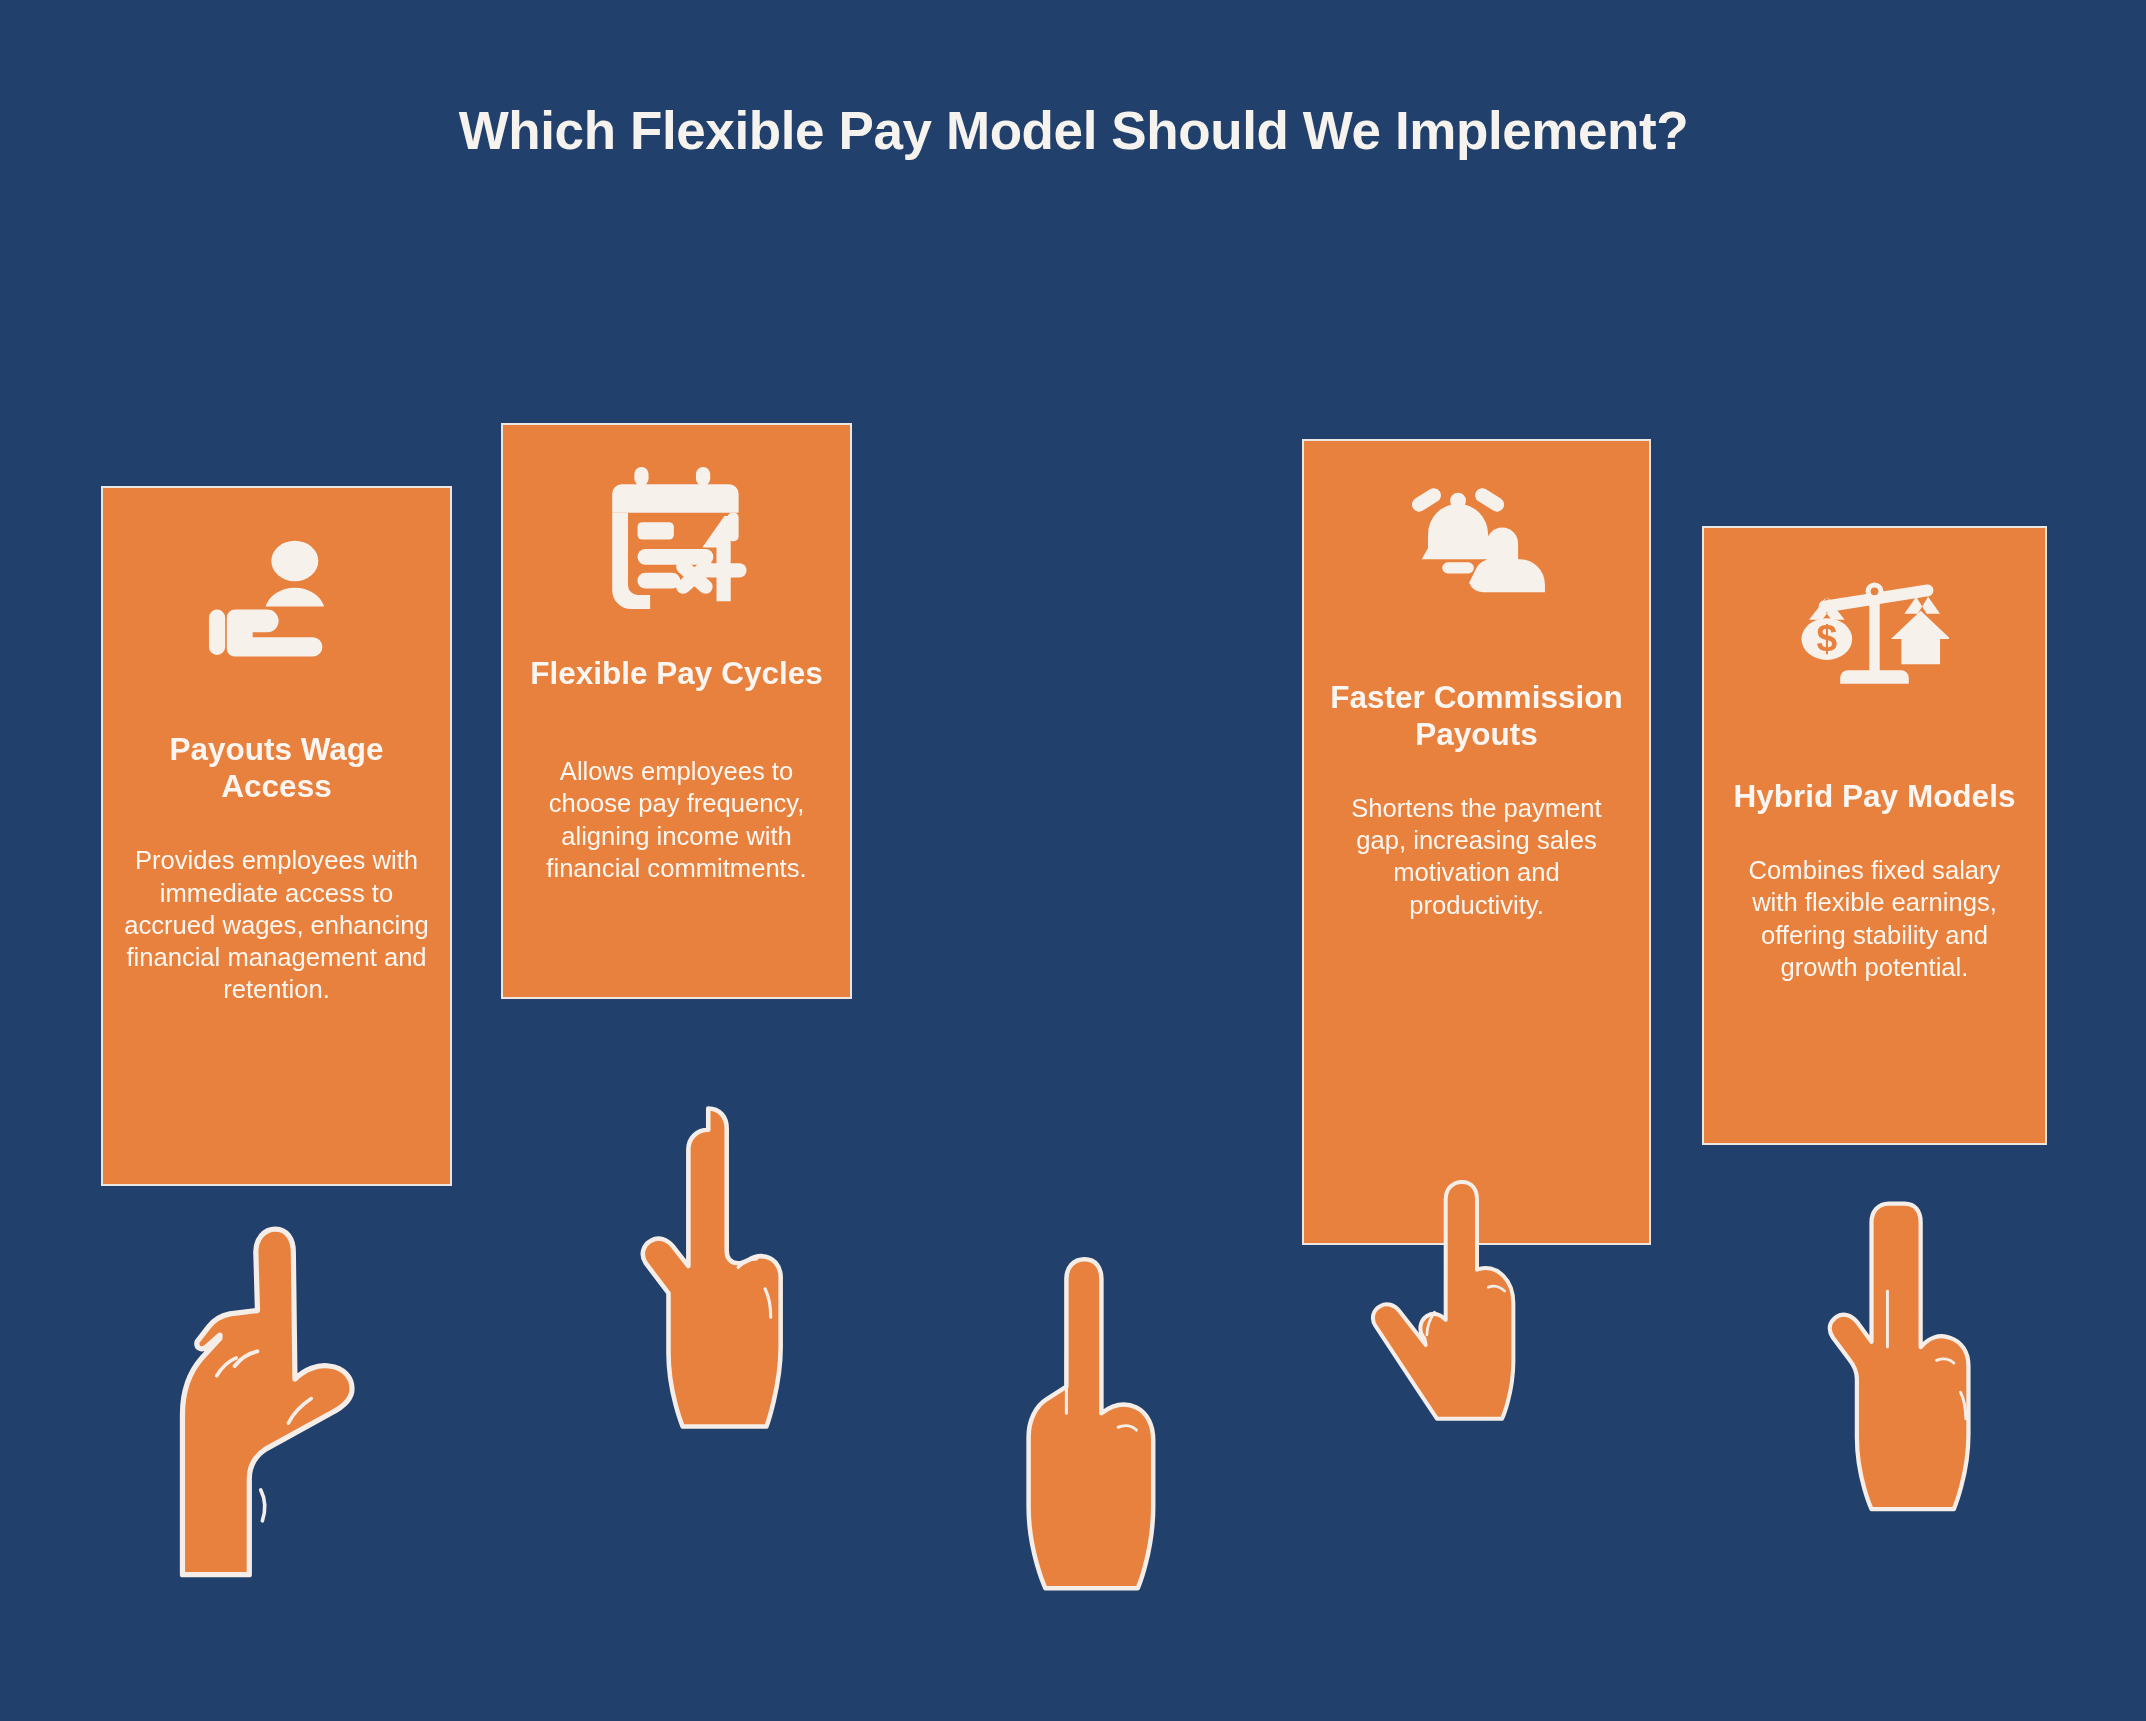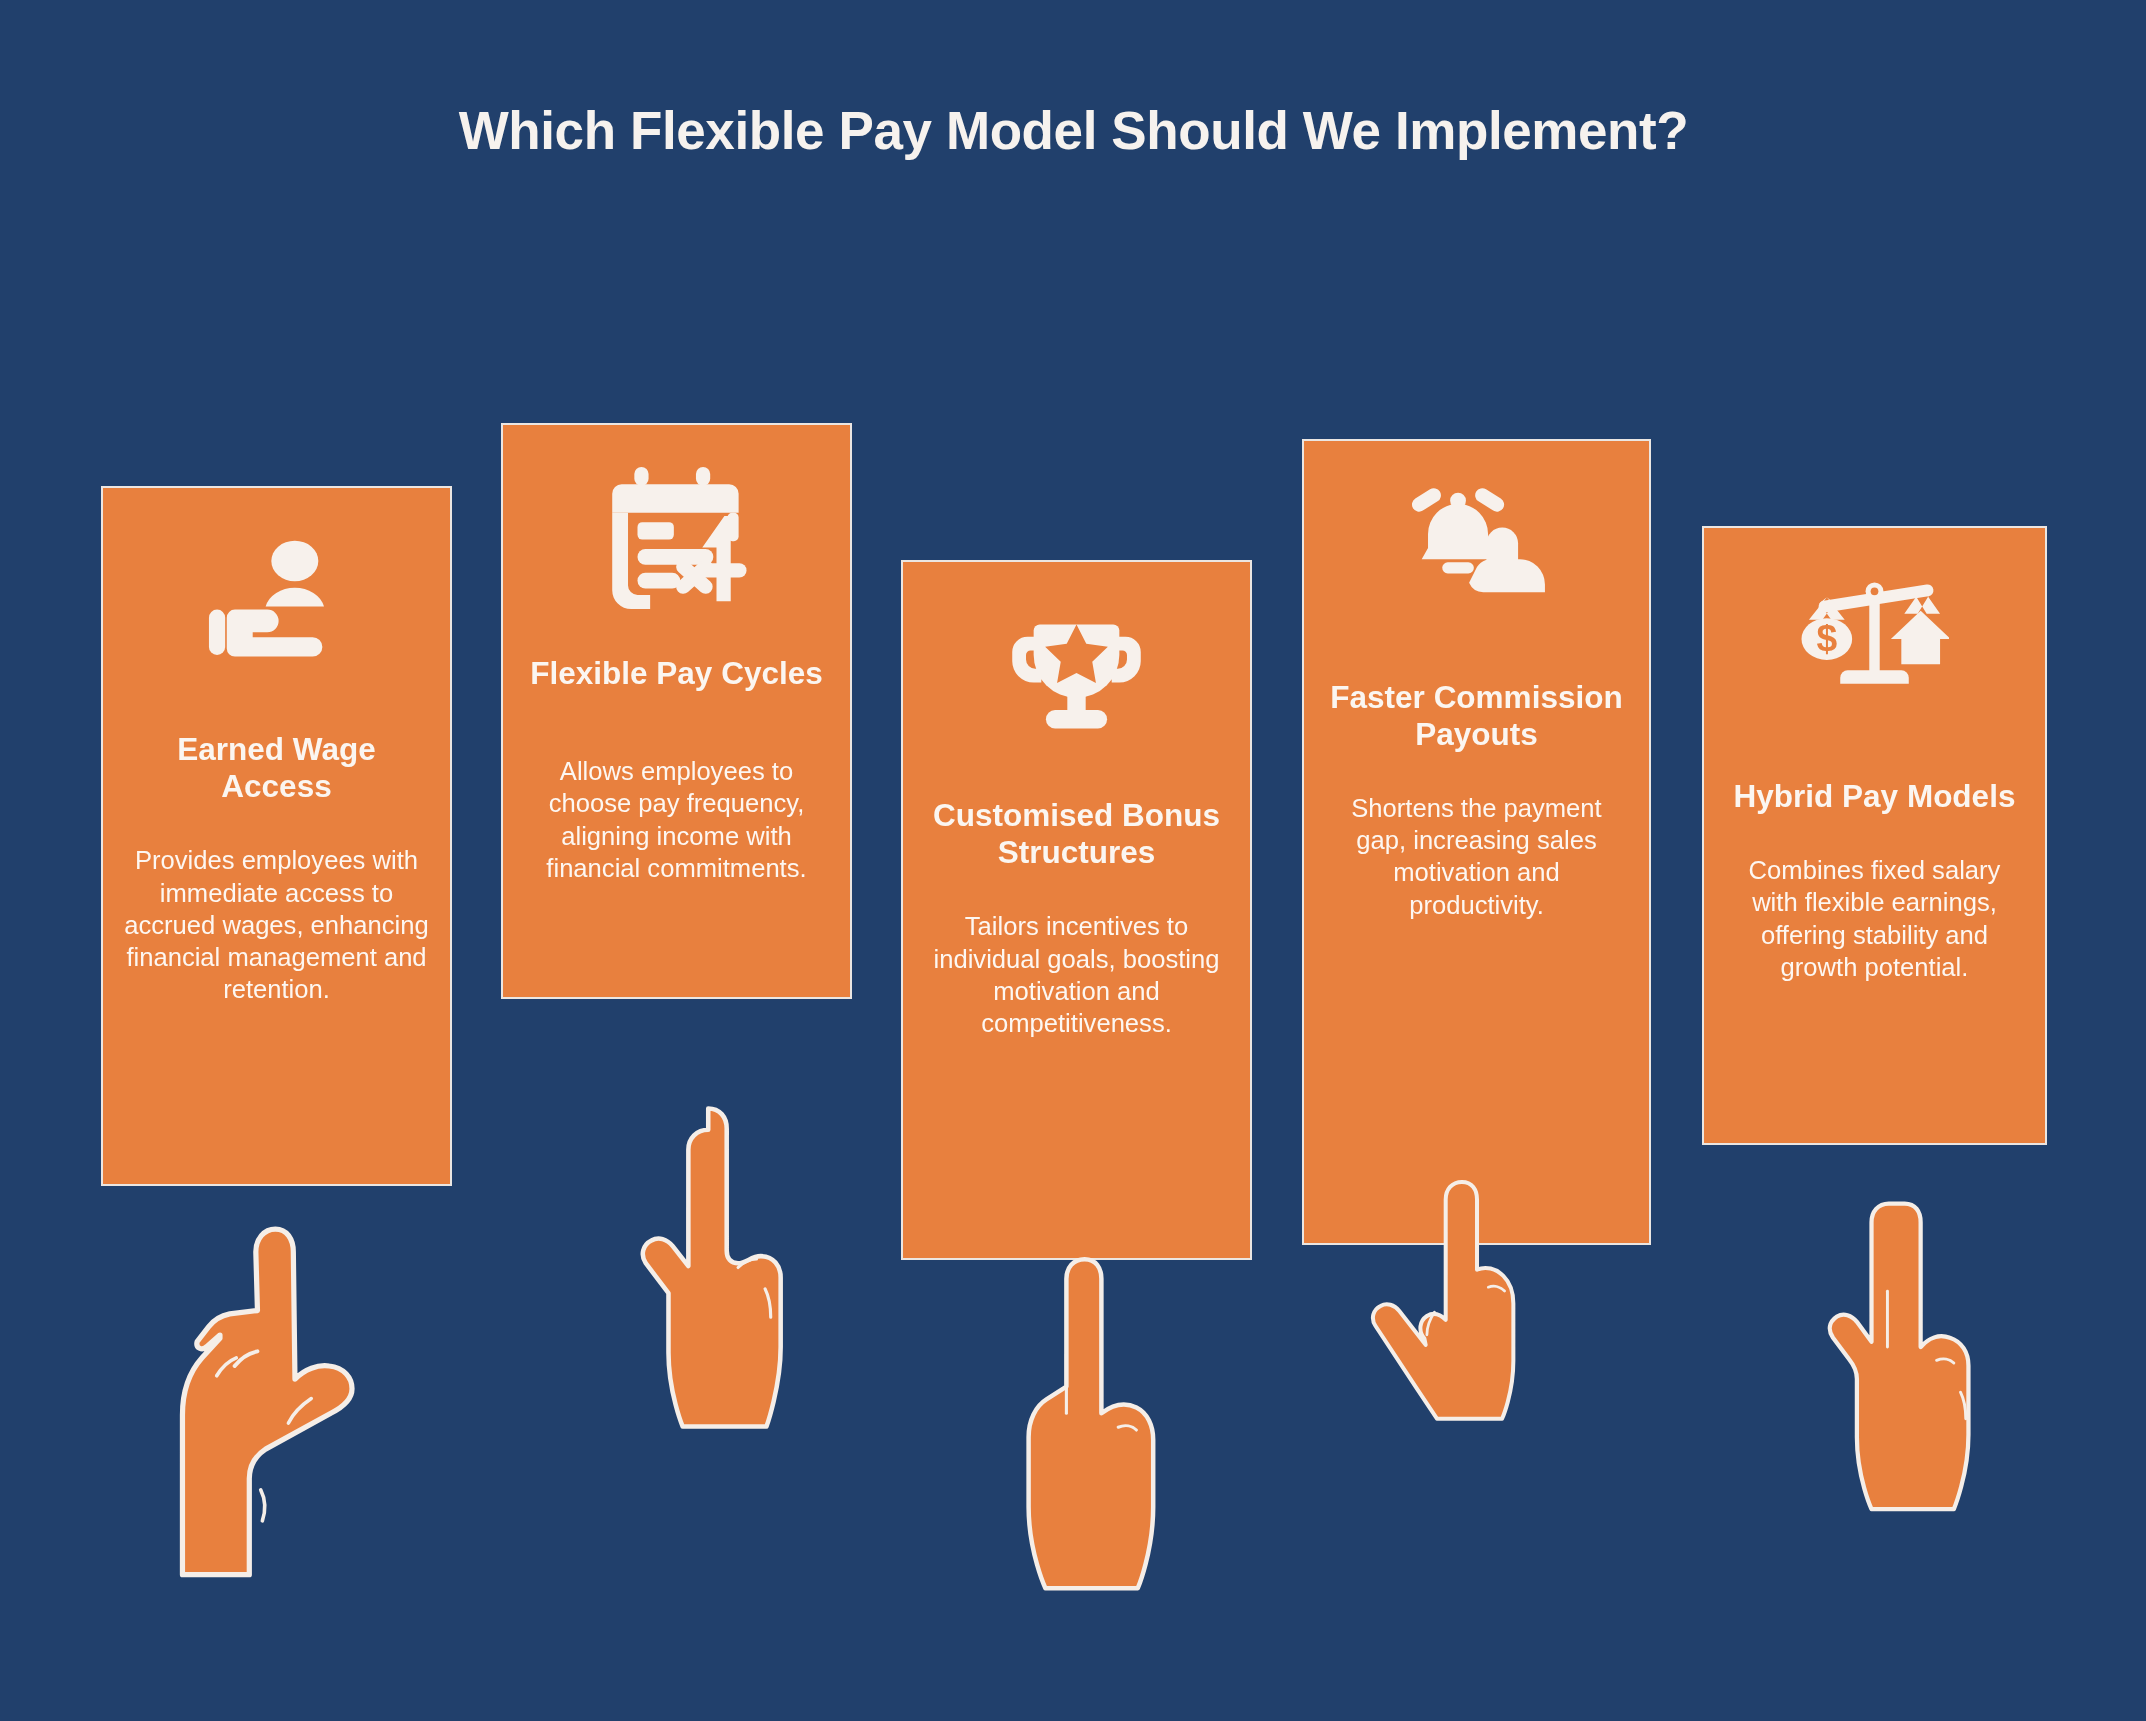--- a/index.html
+++ b/index.html
@@ -125,21 +125,21 @@
 
   <div class="card" id="card-1">
     <div class="card-icon">
       <svg width="162" height="162" viewBox="0 0 100 100" aria-hidden="true">
         <ellipse cx="61" cy="21" rx="14.5" ry="12.5" fill="#f7f1ec"></ellipse>
         <path d="M43 49 a18.5 15 0 0 1 36 0 z" fill="#f7f1ec"></path>
         <rect x="8" y="51" width="10" height="28" rx="5" fill="#f7f1ec"></rect>
         <path d="M24 51 h20 a7 7 0 0 1 0 14 h-9 v3 h37 a6 6 0 0 1 0 12 H24 a5 5 0 0 1 -5 -5 V56 a5 5 0 0 1 5 -5 z" fill="#f7f1ec"></path>
       </svg>
     </div>
-    <div class="card-title">Earned Wage Access</div>
+    <div class="card-title">Payouts Wage Access</div>
     <div class="card-desc">Provides employees with immediate access to accrued wages, enhancing financial management and retention.</div>
   </div>
 
   <div class="card" id="card-2">
     <div class="card-icon">
       <svg width="158" height="158" viewBox="0 0 100 100" aria-hidden="true">
         <rect x="23" y="5" width="9" height="12" rx="4.5" fill="#f7f1ec"></rect>
         <rect x="62" y="5" width="9" height="12" rx="4.5" fill="#f7f1ec"></rect>
         <path d="M15 16 h68 a6 6 0 0 1 6 6 v12 h-80 V22 a6 6 0 0 1 6 -6 z" fill="#f7f1ec"></path>
         <path d="M9 34 h10 v46 a6 6 0 0 0 6 6 h8 v9 H21 a12 12 0 0 1 -12 -12 z" fill="#f7f1ec"></path>
@@ -152,34 +152,20 @@
           <rect x="47" y="70" width="28" height="9" rx="4.5" transform="rotate(-42 61 74.5)"></rect>
         </g>
         <path d="M84 36 v54 h-9 V56 h-9 l14 -20 z" fill="#f7f1ec"></path>
         <rect x="62" y="66" width="32" height="9" rx="4.5" fill="#f7f1ec"></rect>
       </svg>
     </div>
     <div class="card-title">Flexible Pay Cycles</div>
     <div class="card-desc">Allows employees to choose pay frequency, aligning income with financial commitments.</div>
   </div>
 
-  <div class="card" id="card-3">
-    <div class="card-icon">
-      <svg width="153" height="153" viewBox="0 0 100 100" aria-hidden="true">
-        <path d="M26 14 h48 a4 4 0 0 1 4 4 v16 a28 28 0 0 1 -56 0 V18 a4 4 0 0 1 4 -4 z" fill="#f7f1ec"></path>
-        <path d="M24 22 h-6 a10 10 0 0 0 -10 10 v6 a14 14 0 0 0 14 14 h5 v-9 h-4 a6 6 0 0 1 -6 -6 v-3 a3 3 0 0 1 3 -3 h4 z" fill="#f7f1ec"></path>
-        <path d="M76 22 h6 a10 10 0 0 1 10 10 v6 a14 14 0 0 1 -14 14 h-5 v-9 h4 a6 6 0 0 0 6 -6 v-3 a3 3 0 0 0 -3 -3 h-4 z" fill="#f7f1ec"></path>
-        <rect x="44" y="58" width="12" height="12" fill="#f7f1ec"></rect>
-        <path d="M36 70 h28 a6 6 0 0 1 6 6 a6 6 0 0 1 -6 6 H36 a6 6 0 0 1 -6 -6 a6 6 0 0 1 6 -6 z" fill="#f7f1ec"></path>
-        <path d="M50 14 l6.4 12.6 14.1 2 -10.2 9.8 2.4 13.9 L50 45.8 37.3 52.3 39.7 38.4 29.5 28.6 43.6 26.6 z" fill="#e8803e"></path>
-      </svg>
-    </div>
-    <div class="card-title">Customised Bonus Structures</div>
-    <div class="card-desc">Tailors incentives to individual goals, boosting motivation and competitiveness.</div>
-  </div>
 
   <div class="card" id="card-4">
     <div class="card-icon">
       <svg width="158" height="158" viewBox="0 0 100 100" aria-hidden="true">
         <rect x="8" y="10" width="20" height="9" rx="4.5" fill="#f7f1ec" transform="rotate(-32 18 14.5)"></rect>
         <rect x="48" y="10" width="20" height="9" rx="4.5" fill="#f7f1ec" transform="rotate(32 58 14.5)"></rect>
         <circle cx="38" cy="15" r="5" fill="#f7f1ec"></circle>
         <path d="M38 17 a19 19 0 0 1 19 19 v9 l4 7 h-46 l4 -7 v-9 a19 19 0 0 1 19 -19 z" fill="#f7f1ec"></path>
         <rect x="28" y="54" width="20" height="7" rx="3.5" fill="#f7f1ec"></rect>
         <rect x="56" y="32" width="20" height="35" rx="10" fill="#f7f1ec"></rect>

